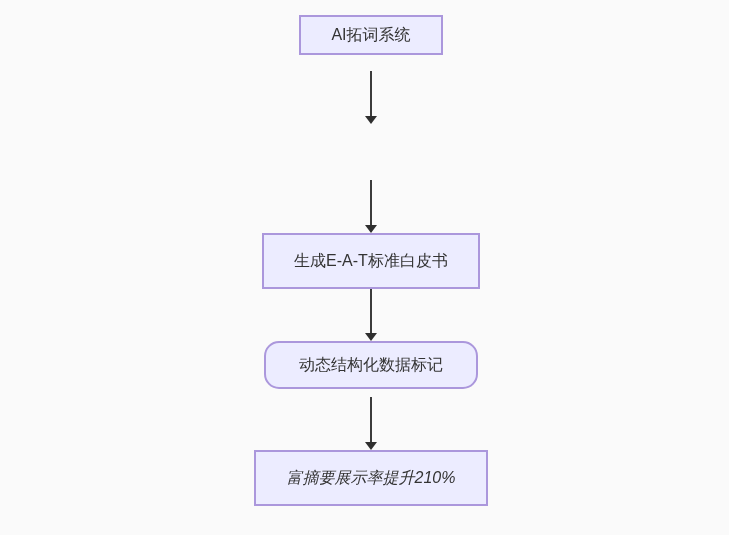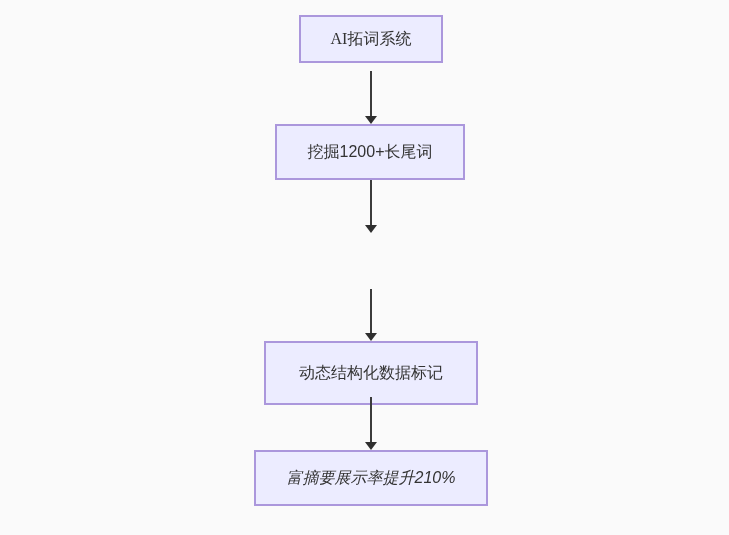--- a/index.html
+++ b/index.html
@@ -19,24 +19,24 @@
     background: #ECECFF;
     border: 2px solid #ab97dc;
     color: #333333;
     font-size: 16px;
     display: flex;
     align-items: center;
     justify-content: center;
     text-align: center;
     line-height: 1.2;
   }
-  .node-1 { left: 299px; top: 15px;  width: 144px; height: 48px; font-family: Liberation Serif, serif; }
+  .node-1 { left: 299px; top: 15px;  width: 144px; height: 40px; }
   .node-2 { left: 275px; top: 124px; width: 190px; height: 56px; }
   .node-3 { left: 262px; top: 233px; width: 218px; height: 56px; }
-  .node-4 { left: 264px; top: 341px; width: 214px; height: 64px; }
+  .node-4 { left: 264px; top: 341px; width: 214px; height: 48px; border-radius: 15px; }
   .node-5 { left: 254px; top: 450px; width: 234px; height: 56px; font-style: italic; }
 
   .arrow {
     position: absolute;
     left: 364px;
     width: 14px;
     display: flex;
     flex-direction: column;
     align-items: center;
   }
@@ -61,27 +61,27 @@
 
 <div class="canvas">
 
   <div class="node node-1">AI拓词系统</div>
 
   <div class="arrow arrow-1">
     <div class="shaft"></div>
     <div class="head"></div>
   </div>
 
-  <div class="node node-2">挖掘1200+长尾词</div>
 
   <div class="arrow arrow-2">
     <div class="shaft"></div>
     <div class="head"></div>
   </div>
 
+  <div class="node node-3">生成E-A-T标准白皮书</div>
 
   <div class="arrow arrow-3">
     <div class="shaft"></div>
     <div class="head"></div>
   </div>
 
   <div class="node node-4">动态结构化数据标记</div>
 
   <div class="arrow arrow-4">
     <div class="shaft"></div>

